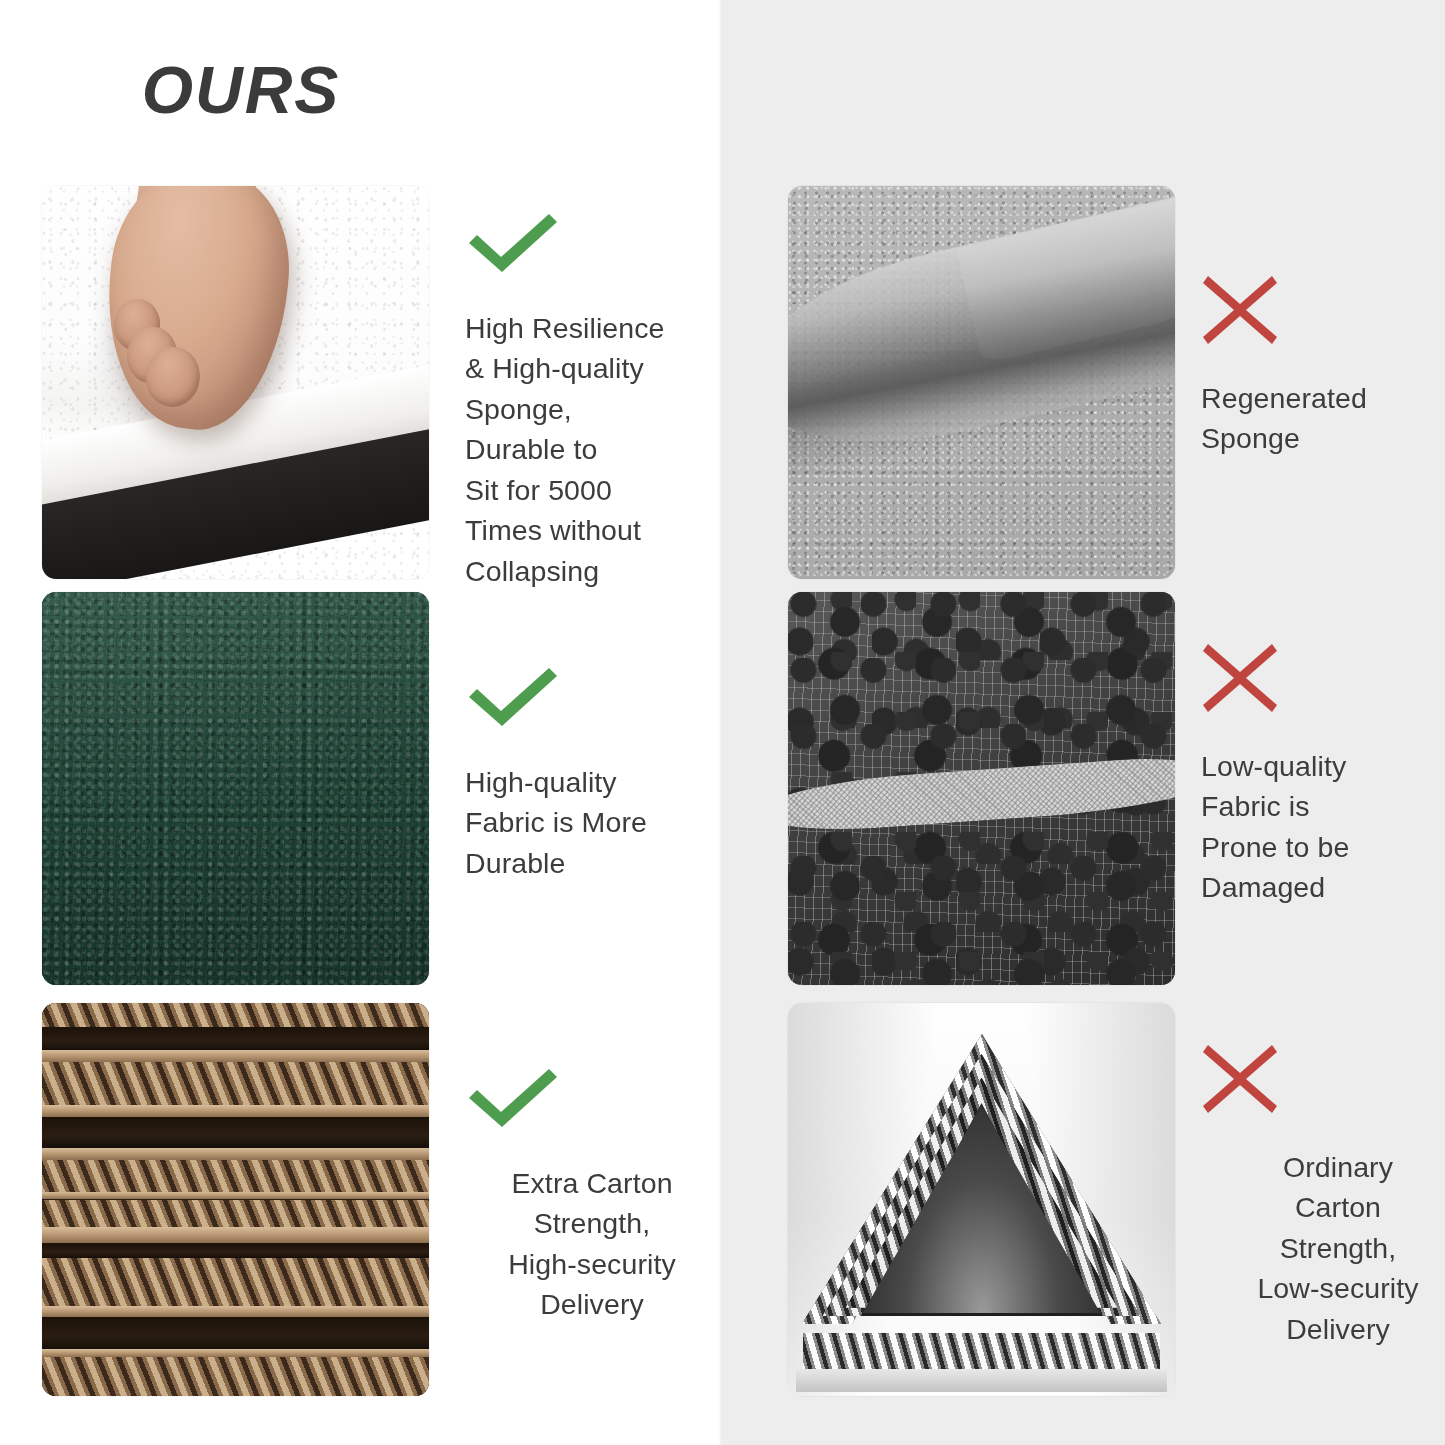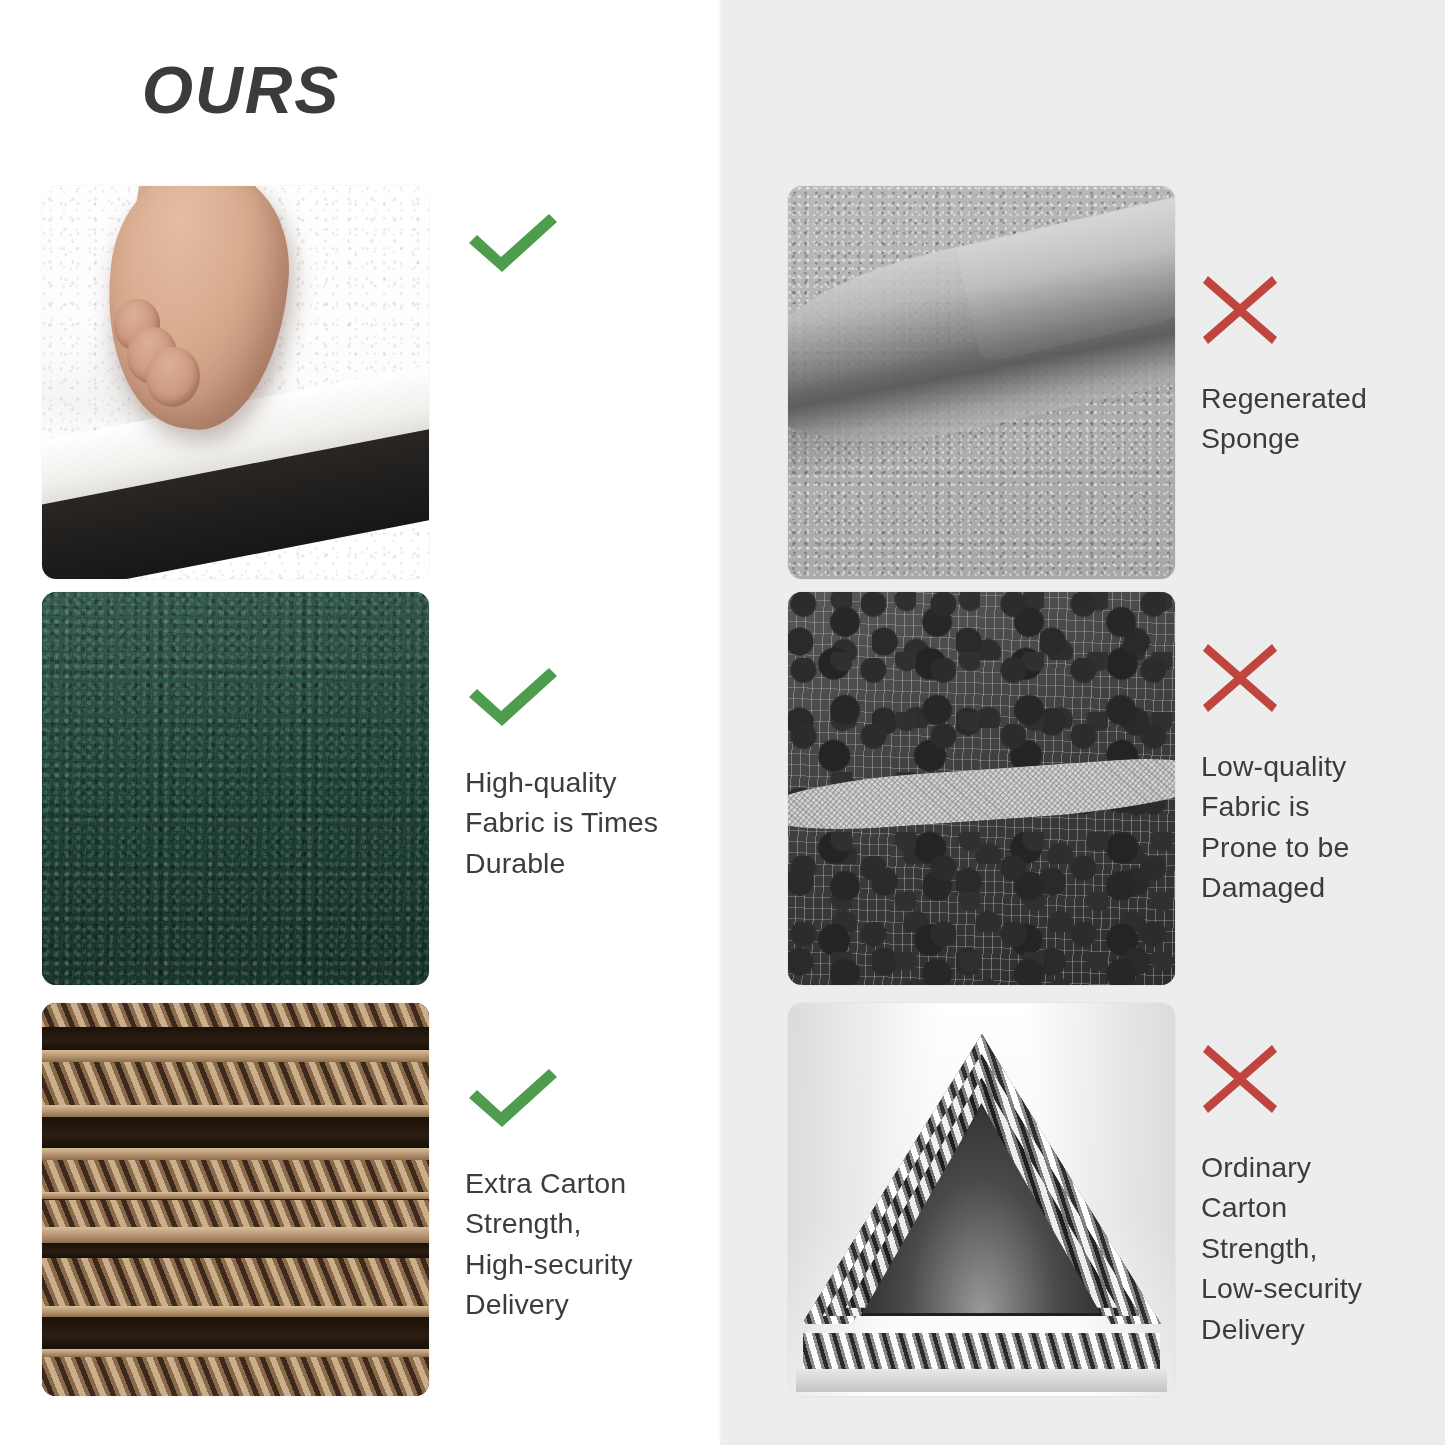--- a/index.html
+++ b/index.html
@@ -50,21 +50,21 @@
   .panel-others .panel-title { padding-right: 150px; }
 
   
   .row {
     position: absolute;
     display: flex;
     align-items: flex-start;
   }
   .row-1 { top: 186px; }
   .row-2 { top: 592px; }
-  .row-3 { top: 1003px; }
+  .row-3 { top: 1003px; text-align: center; }
 
   .panel-ours   .row { left: 42px; }
   .panel-others .row { left: 66px; }
 
   
   .thumb {
     width: 387px;
     height: 393px;
     border-radius: 14px;
     overflow: hidden;
@@ -366,37 +366,44 @@
             <div class="knuckle k3"></div>
           </div>
         </div>
       </div>
       <div class="caption">
         <span class="mark">
           <svg width="96" height="64" viewBox="0 0 96 64" aria-hidden="true">
             <path d="M4 31 L12 23 L36 45 L84 2 L92 10 L37 60 Z" fill="#4e9d4e"></path>
           </svg>
         </span>
+        <div class="caption-text">High Resilience
+&amp; High-quality
+Sponge,
+Durable to
+Sit for 5000
+Times without
+Collapsing</div>
       </div>
     </div>
 
     <div class="row row-2">
       <div class="thumb">
         <div class="thumb-inner tex-leather-green">
           <div class="leather-veins"></div>
         </div>
       </div>
       <div class="caption">
         <span class="mark">
           <svg width="96" height="64" viewBox="0 0 96 64" aria-hidden="true">
             <path d="M4 31 L12 23 L36 45 L84 2 L92 10 L37 60 Z" fill="#4e9d4e"></path>
           </svg>
         </span>
         <div class="caption-text">High-quality
-Fabric is Times
+Fabric is More
 Durable</div>
       </div>
     </div>
 
     <div class="row row-3">
       <div class="thumb">
         <div class="thumb-inner tex-carton-brown">
           <div class="flute-row" style="top:0%;height:6%"></div>
           <div class="void-row" style="top:6%;height:6%"></div>
           <div class="liner-row" style="top:12%;height:3%"></div>

